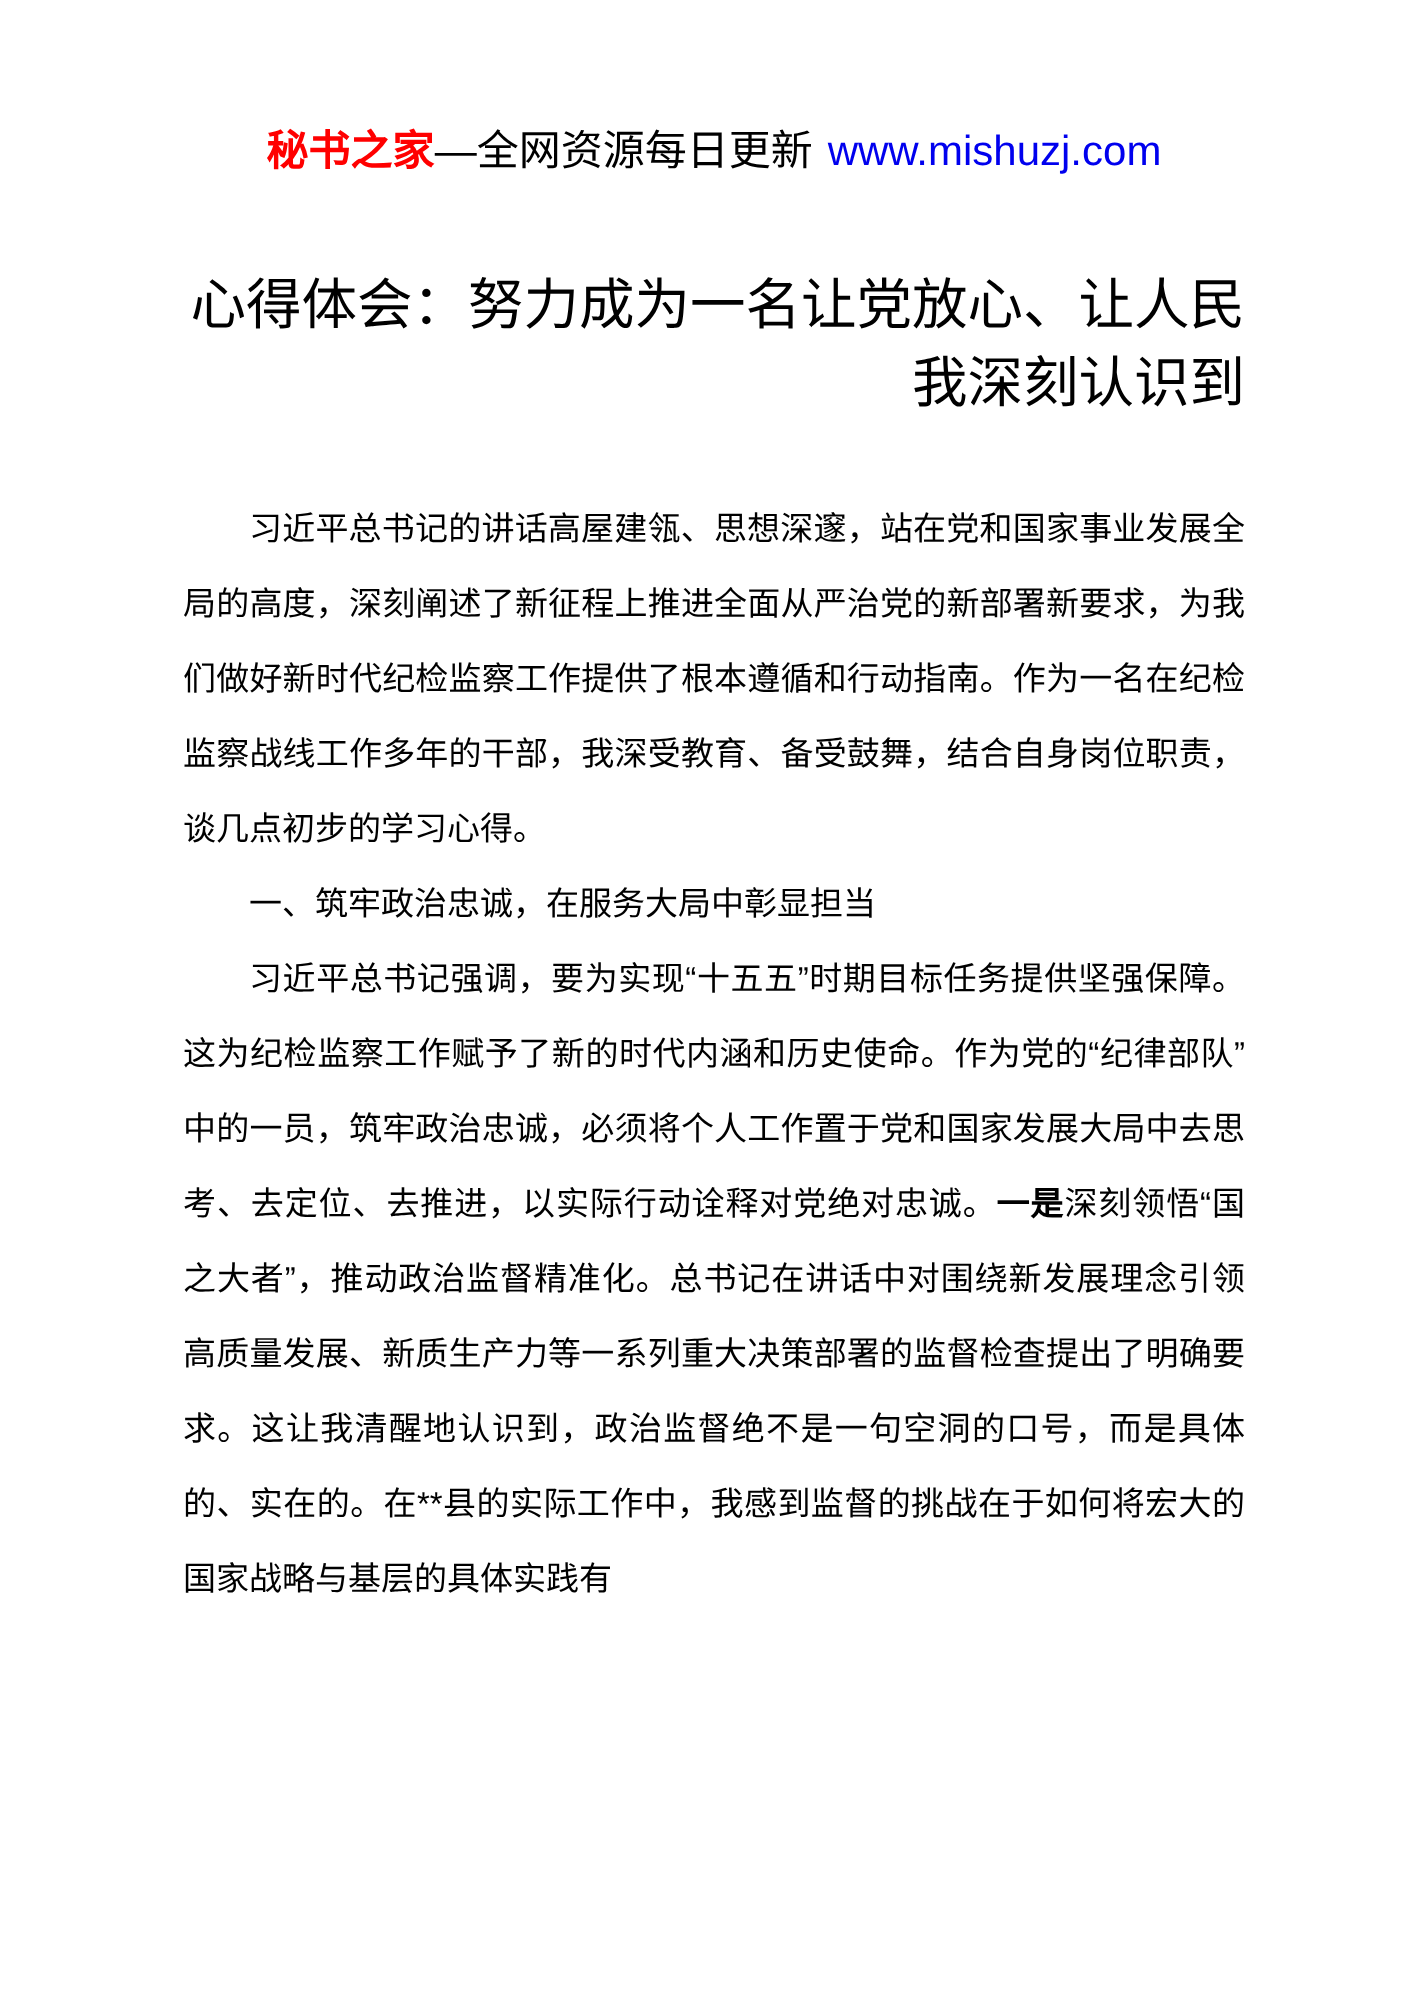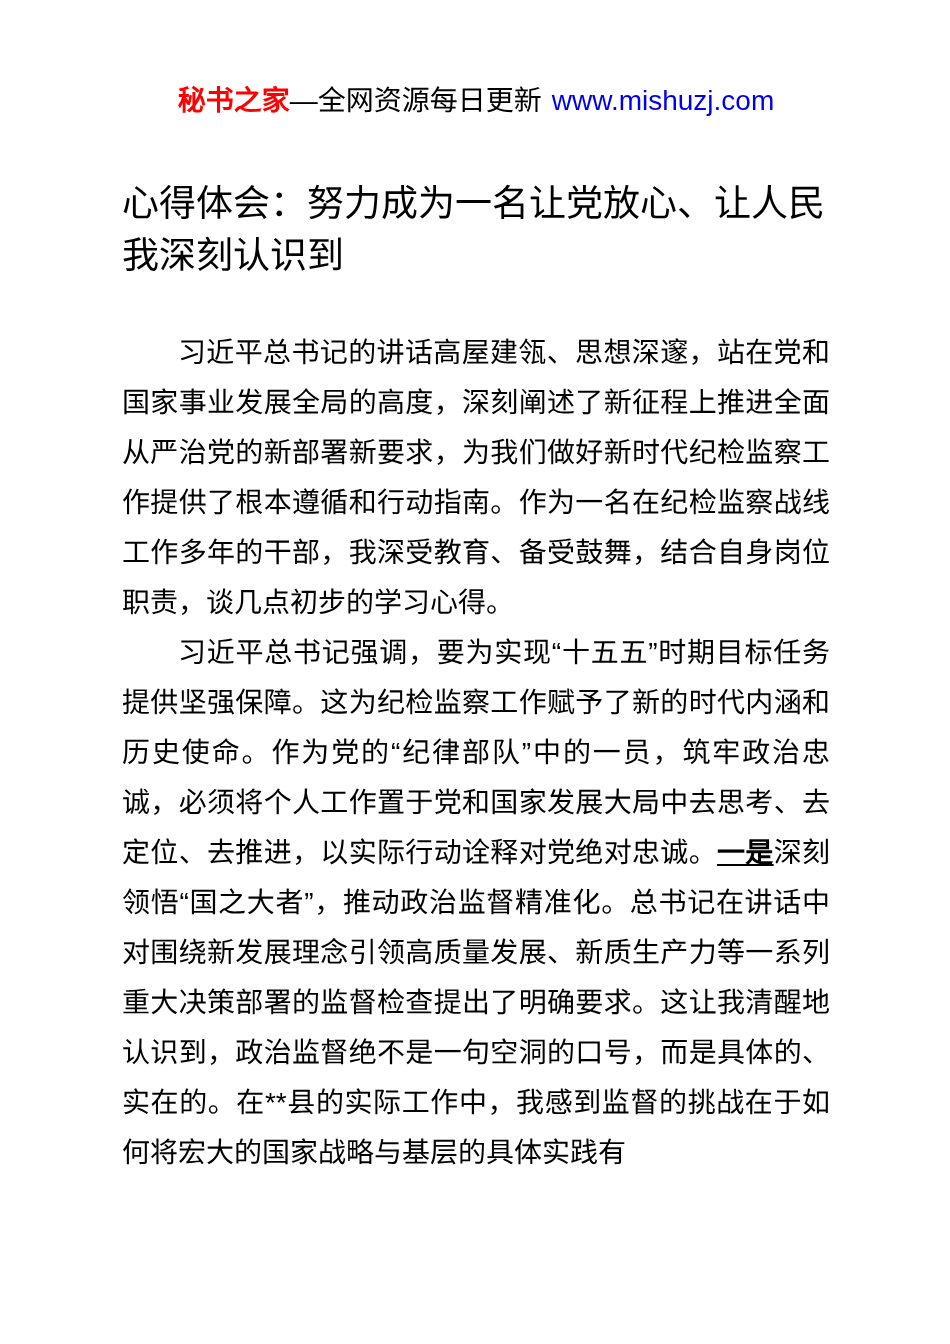--- a/index.html
+++ b/index.html
@@ -42,54 +42,54 @@
     color: #0000ee;
     font-weight: 400;
     margin-left: 10px;
   }
   
   .doc-title {
     margin-top: 62px;
     font-size: 37px;
     line-height: 52px;
     font-weight: 400;
-    text-align: left;
+    text-align: right;
     color: #000000;
   }
   
   .content {
     margin-top: 46px;
   }
   .content p.para {
     margin: 0;
-    font-size: 28px;
+    font-size: 22px;
     line-height: 50px;
     text-indent: 2em;
     text-align: justify;
     text-justify: inter-ideograph;
     color: #000000;
   }
   .content p.heading {
     text-align: left;
   }
   .bold {
     font-weight: 700;
-    text-decoration: underline;
   }
 </style>
 </head>
 <body>
 
 <div class="page">
 
   <div class="site-header">
     <span class="brand">秘书之家</span><span class="separator">—</span><span class="tagline">全网资源每日更新</span><span class="url">www.mishuzj.com</span>
   </div>
 
   <h1 class="doc-title"><span>心得体会：努力成为一名让党放心、让人民</span><br><span>我深刻认识到</span></h1>
 
   <div class="content">
 
   <p class="para body"><span>习近平总书记的讲话高屋建瓴、思想深邃，站在党和国家事业发展全局的高度，深刻阐述了新征程上推进全面从严治党的新部署新要求，为我们做好新时代纪检监察工作提供了根本遵循和行动指南。作为一名在纪检监察战线工作多年的干部，我深受教育、备受鼓舞，结合自身岗位职责，谈几点初步的学习心得。</span></p>
+      <p class="para heading"><span>一、筑牢政治忠诚，在服务大局中彰显担当</span></p>
       <p class="para body"><span>习近平总书记强调，要为实现“十五五”时期目标任务提供坚强保障。这为纪检监察工作赋予了新的时代内涵和历史使命。作为党的“纪律部队”中的一员，筑牢政治忠诚，必须将个人工作置于党和国家发展大局中去思考、去定位、去推进，以实际行动诠释对党绝对忠诚。</span><span class="bold">一是</span><span>深刻领悟“国之大者”，推动政治监督精准化。总书记在讲话中对围绕新发展理念引领高质量发展、新质生产力等一系列重大决策部署的监督检查提出了明确要求。这让我清醒地认识到，政治监督绝不是一句空洞的口号，而是具体的、实在的。在**县的实际工作中，我感到监督的挑战在于如何将宏大的国家战略与基层的具体实践有</span></p>
     </div>
 
 </div>
 
 </body></html>

